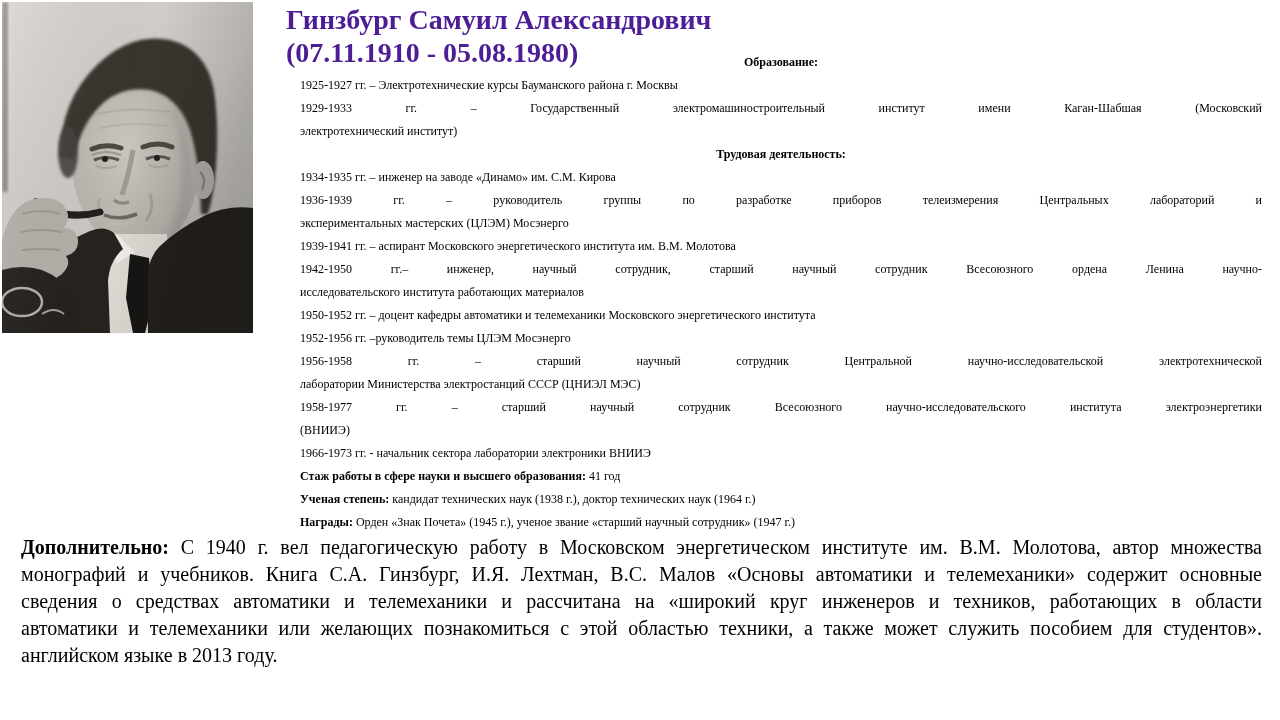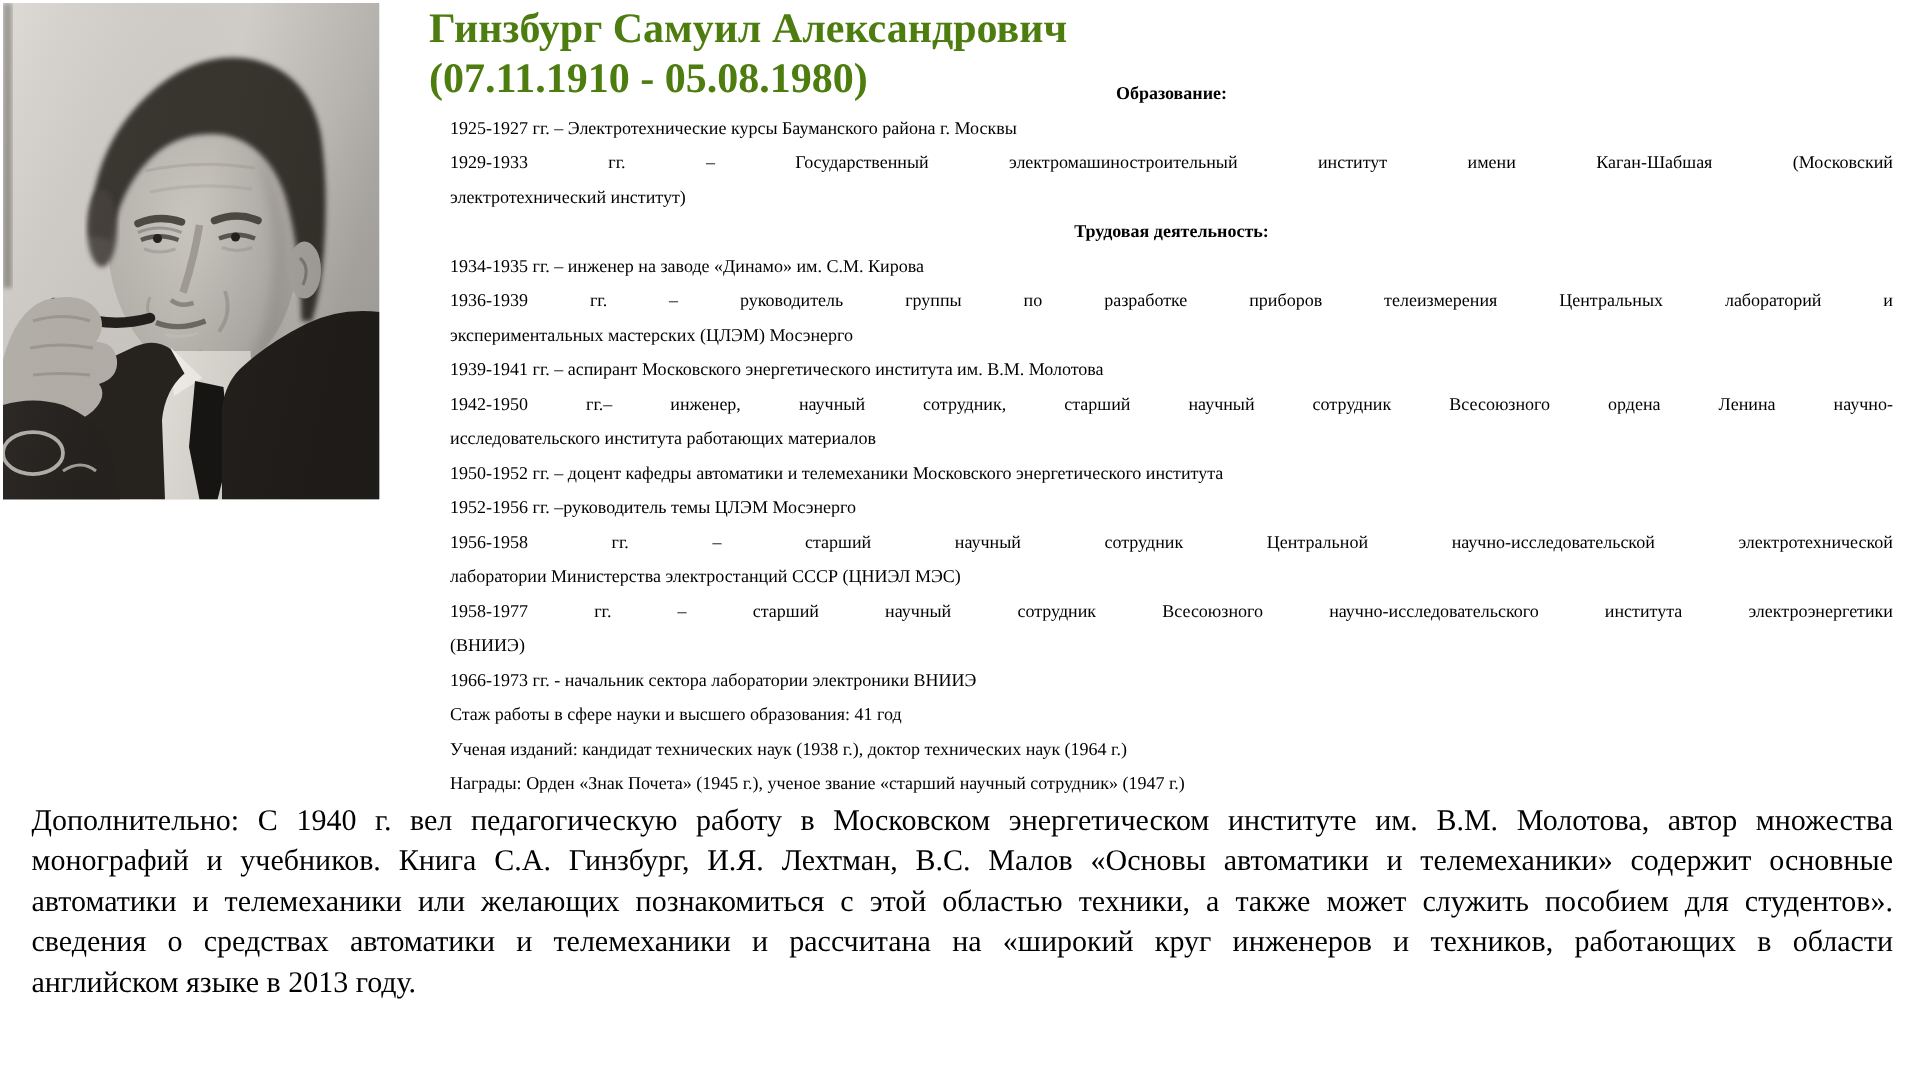--- a/index.html
+++ b/index.html
@@ -16,21 +16,21 @@
     position: absolute; left: 286px; top: 3px; width: 720px;
     font-size: 28px; line-height: 33px; font-weight: bold;
   }
   .bio-column {
     position: absolute; left: 300px; top: 51px; width: 962px;
     font-size: 12px; line-height: 23px;
   }
   .bio-heading { text-align: center; font-weight: bold; }
   .bio-line { text-align: left; white-space: normal; }
   .just { text-align: justify; text-align-last: justify; text-justify: inter-word; }
-  .b { font-weight: normal; text-align: center; }
+  .b { font-weight: bold; text-align: center; }
   .additional {
     position: absolute; left: 21px; top: 534px; width: 1241px;
     font-size: 20px; line-height: 27px;
   }
   .add-line { text-align: left; }
 </style>
 </head>
 <body>
 
 <div class="page">
@@ -107,21 +107,21 @@
       <path d="M0,238 Q8,206 28,198 Q52,192 62,204 Q70,214 62,226 Q74,226 76,238 Q77,250 64,254 Q70,262 60,272 Q48,282 28,284 L0,288 Z" fill="#b3afa8"></path>
       <path d="M20,212 Q40,206 58,212 M18,230 Q38,226 60,230 M20,248 Q38,246 58,248" stroke="#8c8880" stroke-width="2" opacity="0.6" fill="none"></path>
       <path d="M0,331 L0,268 Q20,262 40,268 Q60,276 70,292 L78,331 Z" fill="#24211e"></path>
       <ellipse cx="20" cy="300" rx="20" ry="14" stroke="#d6d3cd" stroke-width="2.5" fill="none" opacity="0.8"></ellipse>
       <path d="M40,312 Q52,304 62,312" stroke="#d6d3cd" stroke-width="2" fill="none" opacity="0.7"></path>
 
       <rect width="251" height="331" fill="url(#vig)"></rect>
     </svg>
   </div>
 
-  <div class="title-block" id="title-block" style="color: #4d7c0f;">
+  <div class="title-block" id="title-block" style="color: #4c1d95;">
     <div>Гинзбург Самуил Александрович</div>
     <div>(07.11.1910 - 05.08.1980)</div>
   </div>
 
   <div class="bio-column" id="bio-column">
       <div class="bio-heading">Образование:</div>
       <div class="bio-line">1925-1927 гг. – Электротехнические курсы Бауманского района г. Москвы</div>
       <div class="bio-line just">1929-1933 гг. – Государственный электромашиностроительный институт имени Каган-Шабшая (Московский</div>
       <div class="bio-line">электротехнический институт)</div>
       <div class="bio-heading">Трудовая деятельность:</div>
@@ -132,25 +132,25 @@
       <div class="bio-line just">1942-1950 гг.– инженер, научный сотрудник, старший научный сотрудник Всесоюзного ордена Ленина научно-</div>
       <div class="bio-line">исследовательского института работающих материалов</div>
       <div class="bio-line">1950-1952 гг. – доцент кафедры автоматики и телемеханики Московского энергетического института</div>
       <div class="bio-line">1952-1956 гг. –руководитель темы ЦЛЭМ Мосэнерго</div>
       <div class="bio-line just">1956-1958 гг. – старший научный сотрудник Центральной научно-исследовательской электротехнической</div>
       <div class="bio-line">лаборатории Министерства электростанций СССР (ЦНИЭЛ МЭС)</div>
       <div class="bio-line just">1958-1977 гг. – старший научный сотрудник Всесоюзного научно-исследовательского института электроэнергетики</div>
       <div class="bio-line">(ВНИИЭ)</div>
       <div class="bio-line">1966-1973 гг. - начальник сектора лаборатории электроники ВНИИЭ</div>
       <div class="bio-line"><span class="b">Стаж работы в сфере науки и высшего образования:</span><span> 41 год</span></div>
-      <div class="bio-line"><span class="b">Ученая изданий:</span><span> кандидат технических наук (1938 г.), доктор технических наук (1964 г.)</span></div>
+      <div class="bio-line"><span class="b">Ученая степень:</span><span> кандидат технических наук (1938 г.), доктор технических наук (1964 г.)</span></div>
       <div class="bio-line"><span class="b">Награды:</span><span> Орден «Знак Почета» (1945 г.), ученое звание «старший научный сотрудник» (1947 г.)</span></div>
     </div>
 
   <div class="additional" id="additional">
       <div class="add-line just"><span class="b">Дополнительно:</span><span> С 1940 г. вел педагогическую работу в Московском энергетическом институте им. В.М. Молотова, автор множества</span></div>
       <div class="add-line just"><span>монографий и учебников. Книга С.А. Гинзбург, И.Я. Лехтман, В.С. Малов «Основы автоматики и телемеханики» содержит основные</span></div>
+      <div class="add-line just"><span>сведения о средствах автоматики и телемеханики и рассчитана на «широкий круг инженеров и техников, работающих в области</span></div>
       <div class="add-line just"><span>автоматики и телемеханики или желающих познакомиться с этой областью техники, а также может служить пособием для студентов».</span></div>
-      <div class="add-line just"><span>сведения о средствах автоматики и телемеханики и рассчитана на «широкий круг инженеров и техников, работающих в области</span></div>
       <div class="add-line"><span>английском языке в 2013 году.</span></div>
     </div>
 
 </div>
 
 </body></html>

